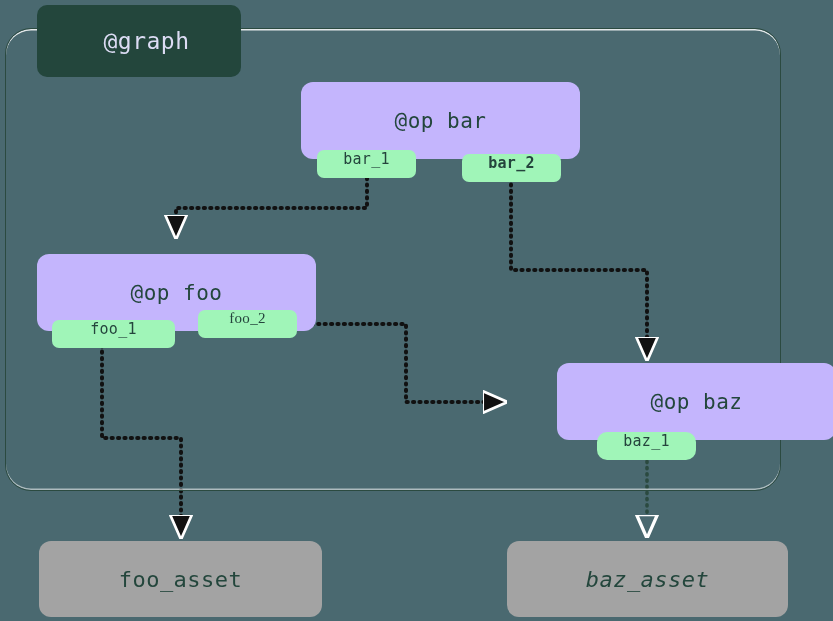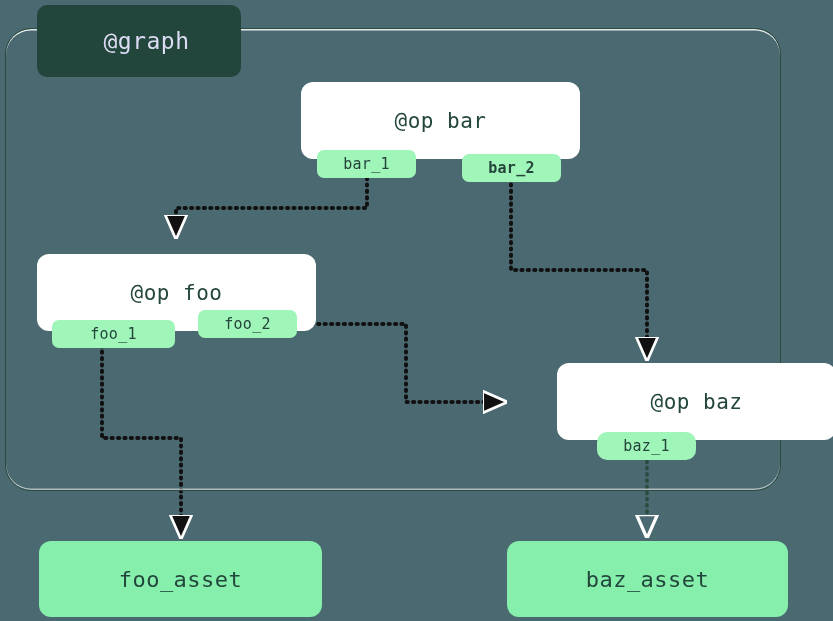--- a/index.html
+++ b/index.html
@@ -54,21 +54,21 @@
     color: #dcdcf4;
     font-size: 23px;
     letter-spacing: 0.5px;
     box-sizing: border-box;
     padding-left: 15px;
   }
 
   
   .op-node {
     position: absolute;
-    background: #ffffff;
+    background: #c4b5fd;
     border-radius: 12px;
     box-sizing: border-box;
   }
   .op-label {
     position: absolute;
     left: 0;
     right: 0;
     top: 0;
     bottom: 0;
     display: flex;
@@ -79,32 +79,31 @@
     letter-spacing: 0.5px;
   }
 
   
   .port {
     position: absolute;
     background: #a0f5b8;
     border-radius: 7px;
     height: 28px;
     display: flex;
-    align-items: center;
     justify-content: center;
     color: #24443c;
     font-size: 15px;
     letter-spacing: 0.3px;
     box-sizing: border-box;
   }
 
   
   .asset-node {
     position: absolute;
-    background: #86efac;
+    background: #a3a3a3;
     border-radius: 12px;
     display: flex;
     align-items: center;
     justify-content: center;
     color: #23463c;
     font-size: 22px;
     letter-spacing: 0.5px;
     box-sizing: border-box;
   }
 </style>
@@ -149,31 +148,31 @@
   <div class="port" style="left:462px; top:154px; width:99px;font-weight:bold;">
     <span>bar_2</span>
   </div>
 
   <div class="op-node" style="left:37px; top:254px; width:279px; height:77px;">
     <span class="op-label">@op foo</span>
   </div>
   <div class="port" style="left:52px; top:320px; width:123px;">
     <span>foo_1</span>
   </div>
-  <div class="port" style="left:198px; top:310px; width:99px;">
+  <div class="port" style="left:198px; top:310px; width:99px;font-family:Liberation Serif, serif;">
     <span>foo_2</span>
   </div>
 
   <div class="op-node" style="left:509px; top:363px; width:279px; height:77px;margin-left:48px;">
     <span class="op-label">@op baz</span>
   </div>
   <div class="port" style="left:597px; top:432px; width:99px;border-radius:10px;">
     <span>baz_1</span>
   </div>
 
   <div class="asset-node" style="left:39px; top:541px; width:283px; height:76px;">
     <span>foo_asset</span>
   </div>
-  <div class="asset-node" style="left:507px; top:541px; width:281px; height:76px;">
+  <div class="asset-node" style="left:507px; top:541px; width:281px; height:76px;font-style:italic;">
     <span>baz_asset</span>
   </div>
 
 </div>
 
 </body></html>

